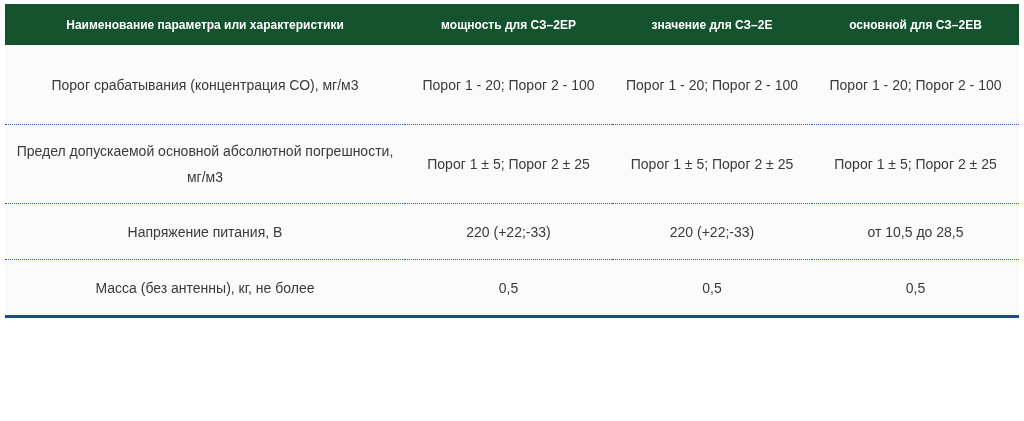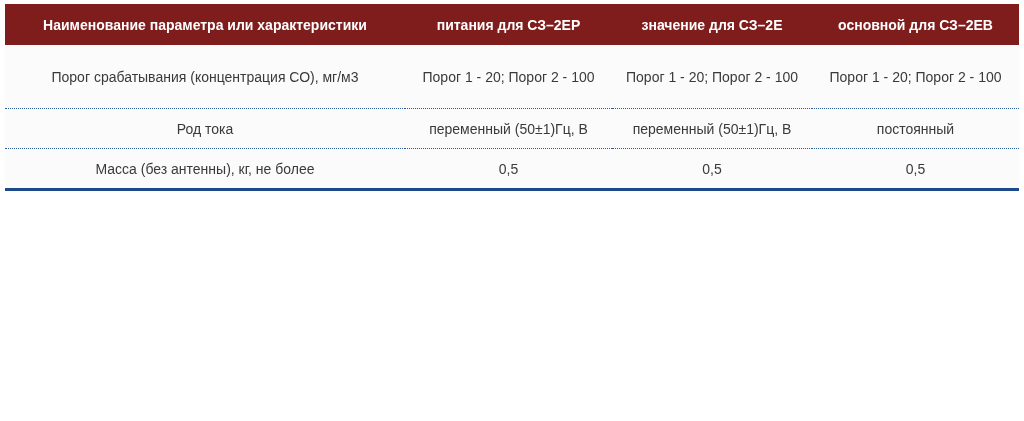--- a/index.html
+++ b/index.html
@@ -12,36 +12,36 @@
       position: absolute; left: 5px; top: 4px; width: 1014px;
     }
     table {
       border-collapse: collapse; width: 100%; table-layout: fixed;
     }
     col.c0 { width: 400px; }
     col.c1 { width: 207px; }
     col.c2 { width: 200px; }
     col.c3 { width: 207px; }
     thead th {
-      background: #7f1d1d;
+      background: #14532d;
       color: #ffffff;
       font-weight: bold;
-      font-size: 14px;
+      font-size: 12px;
       height: 41px;
       padding: 0 6px;
       text-align: center;
       vertical-align: middle;
       white-space: nowrap;
     }
     tbody td {
       font-size: 14px;
       line-height: 26px;
       text-align: center;
       vertical-align: middle;
-      padding: 0 8px;
+      padding: 8px 8px;
       background: #fbfbfb;
       border-bottom: 1px dotted #2d5d9f;
     }
     tbody tr.r2 td { height: 62px; }
     tbody tr.r1 td { height: 63px; }
     tbody tr.rs td { height: 39px; }
     tbody tr.last td {
       border-bottom: 3px solid #1c4a8a;
     }
   </style>
@@ -52,37 +52,43 @@
   <table>
     <colgroup>
       <col class="c0">
         <col class="c1">
         <col class="c2">
         <col class="c3">
     </colgroup>
     <thead>
       <tr>
         <th>Наименование параметра или характеристики</th>
-        <th>питания для СЗ–2ЕР</th>
+        <th>мощность для СЗ–2ЕР</th>
         <th>значение для СЗ–2Е</th>
         <th>основной для СЗ–2ЕВ</th>
       </tr>
     </thead>
     <tbody>
       <tr class="r1">
         <td>Порог срабатывания (концентрация СО), мг/м3</td>
         <td>Порог 1 - 20; Порог 2 - 100</td>
         <td>Порог 1 - 20; Порог 2 - 100</td>
         <td>Порог 1 - 20; Порог 2 - 100</td>
       </tr>
+      <tr class="r2">
+        <td>Предел допускаемой основной абсолютной погрешности, мг/м3</td>
+        <td>Порог 1 ± 5; Порог 2 ± 25</td>
+        <td>Порог 1 ± 5; Порог 2 ± 25</td>
+        <td>Порог 1 ± 5; Порог 2 ± 25</td>
+      </tr>
       <tr class="rs">
-        <td>Род тока</td>
-        <td>переменный (50±1)Гц, В</td>
-        <td>переменный (50±1)Гц, В</td>
-        <td>постоянный</td>
+        <td>Напряжение питания, В</td>
+        <td>220 (+22;-33)</td>
+        <td>220 (+22;-33)</td>
+        <td>от 10,5 до 28,5</td>
       </tr>
       <tr class="rs last">
         <td>Масса (без антенны), кг, не более</td>
         <td>0,5</td>
         <td>0,5</td>
         <td>0,5</td>
       </tr>
     </tbody>
   </table>
 </div>

